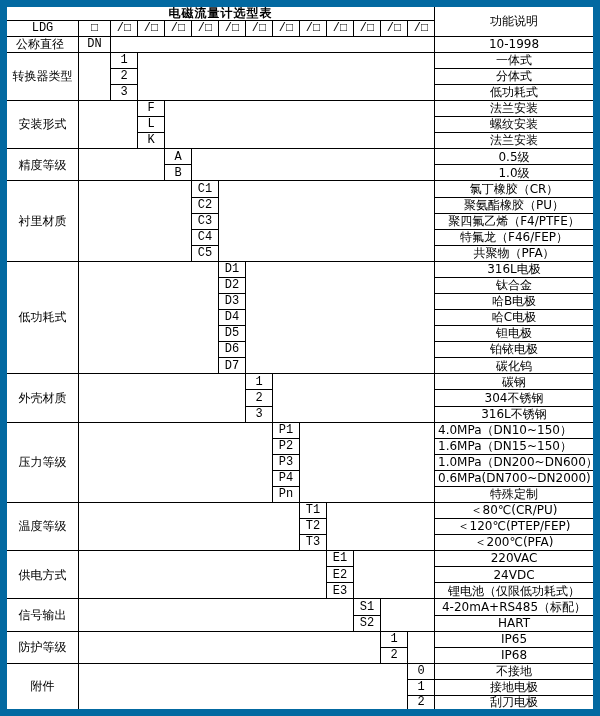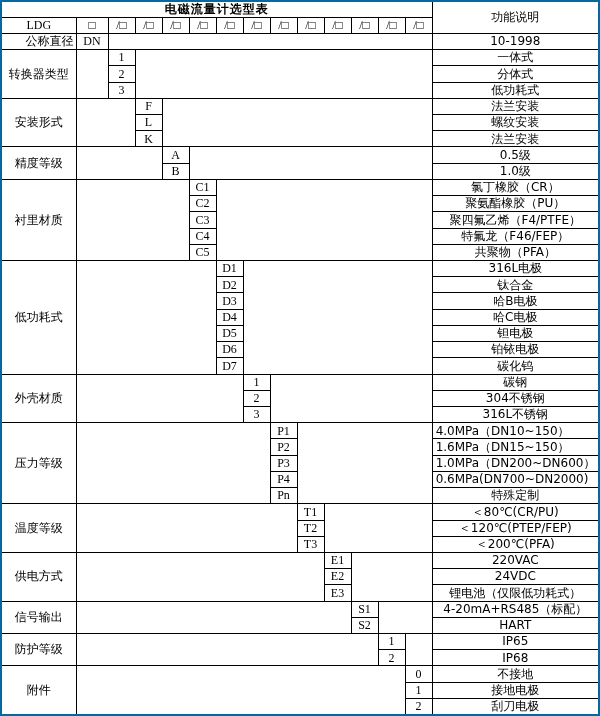--- a/index.html
+++ b/index.html
@@ -6,38 +6,38 @@
   .page {
     width: 600px; height: 716px;
     background: #ffffff;
     font-family: "DejaVu Sans", "Liberation Sans", sans-serif;
     color: #000;
   }
   table.sel {
     width: 600px; height: 716px;
     border-collapse: collapse;
     table-layout: fixed;
-    border: 2px solid #0369a1;
+    border: 7px solid #0369a1;
   }
   table.sel td {
     border: 1px solid #000;
     font-size: 12px;
     line-height: 1.05;
     padding: 0 2px;
     text-align: center;
     vertical-align: middle;
     white-space: nowrap;
     overflow: hidden;
   }
   table.sel tr { height: 16px; }
   td.title { font-size: 13px; font-weight: bold; letter-spacing: 1px; }
   td.fh    { font-size: 13px; }
   td.label { text-align: center; }
-  td.label.left { text-align: right; padding-left: 9px; }
-  td.code  { font-family: Liberation Serif, serif; font-size: 12px; }
+  td.label.left { text-align: left; padding-left: 9px; }
+  td.code  { font-family: Liberation Mono, monospace; font-size: 12px; }
   td.desc.left { text-align: left; padding-left: 3px; margin-left: 32px; }
 </style>
 </head>
 <body>
 
 <div class="page">
 <table class="sel">
   <colgroup>
     <col style="width:75px">
         <col style="width:32px">

